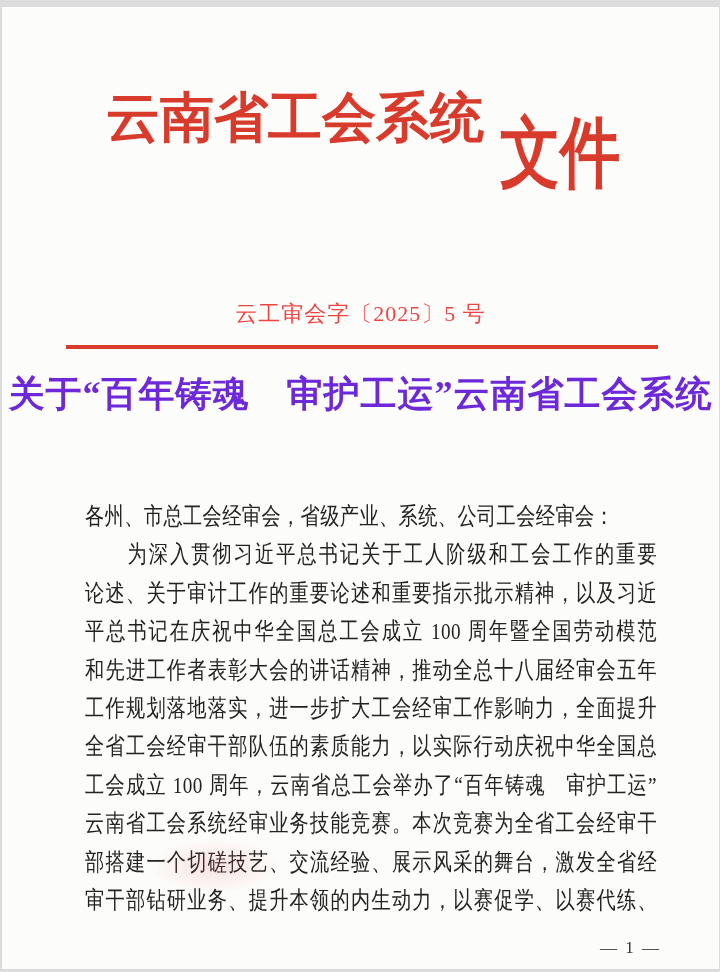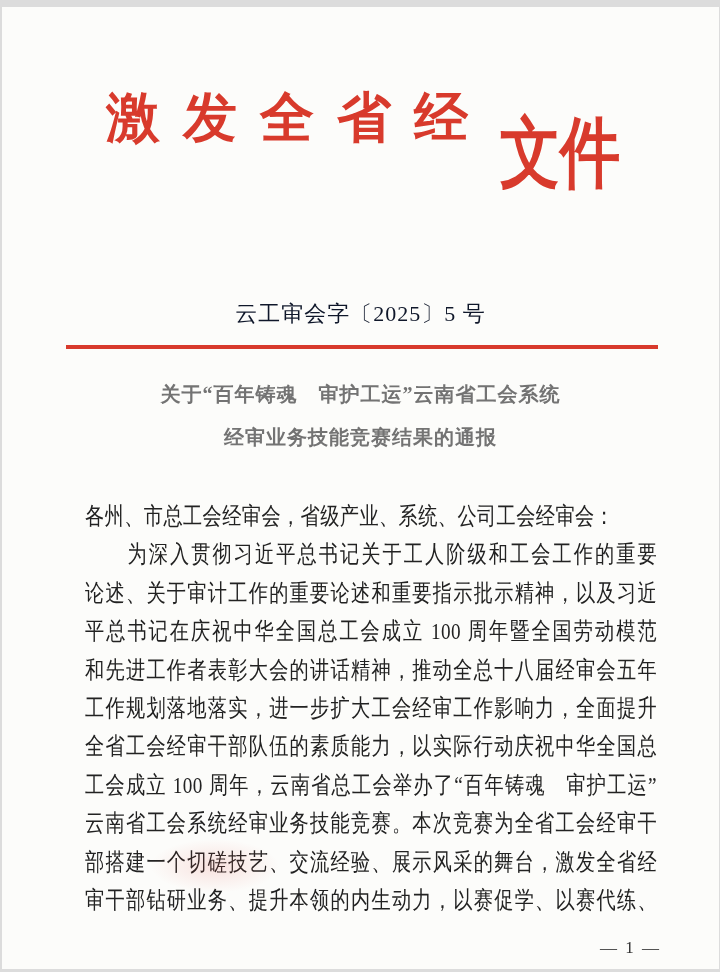--- a/index.html
+++ b/index.html
@@ -26,32 +26,32 @@
   .doctype {
     position: absolute; left: 498px; top: 106px;
     font-size: 77px; line-height: 80px; font-weight: bold;
     color: var(--red);
     transform: scaleX(0.78); transform-origin: 0 0;
     white-space: nowrap;
   }
   
   .docnum {
     position: absolute; top: 292px; left: 0; width: 100%;
-    text-align: center; font-size: 22px; letter-spacing: 1px; color: #0f172a;
+    text-align: center; font-size: 22px; letter-spacing: 1px; color: #ef4444;
   }
   
   .redline {
     position: absolute; top: 338px; left: 64px; width: 592px; height: 4px;
     background: var(--red);
   }
   
   .title {
     position: absolute; top: 366px; left: 0; width: 100%;
-    text-align: center; font-weight: bold; font-size: 20px;
-    line-height: 43px; color: #737373; letter-spacing: 1px;
+    text-align: center; font-weight: bold; font-size: 36px;
+    line-height: 43px; color: #6d28d9; letter-spacing: 1px;
   }
   
   .bodytext {
     position: absolute; top: 490px; left: 83px; width: 715px;
     transform: scaleX(0.8); transform-origin: 0 0;
     color: var(--ink);
   }
   .bodyline {
     font-size: 24px; line-height: 38.4px;
     text-align: justify; text-align-last: justify;
@@ -70,32 +70,31 @@
     font-size: 17px; letter-spacing: 2px; color: #333;
   }
 </style>
 </head>
 <body>
 
 <div class="scan">
   <div class="page">
 
     <div class="issuer">
-      <div class="issuer-line">激发全省经</div>
+      <div class="issuer-line">云南省工会系统</div>
     </div>
 
     <div class="doctype">文件</div>
 
     <div class="docnum">云工审会字〔2025〕5 号</div>
 
     <div class="redline"></div>
 
     <div class="title">
       <div>关于“百年铸魂　审护工运”云南省工会系统</div>
-      <div>经审业务技能竞赛结果的通报</div>
     </div>
 
     <div class="bodytext">
         <div class="bodyline">各州、市总工会经审会，省级产业、系统、公司工会经审会：</div>
         <div class="bodyline">　　为深入贯彻习近平总书记关于工人阶级和工会工作的重要</div>
         <div class="bodyline">论述、关于审计工作的重要论述和重要指示批示精神，以及习近</div>
         <div class="bodyline">平总书记在庆祝中华全国总工会成立 100 周年暨全国劳动模范</div>
         <div class="bodyline">和先进工作者表彰大会的讲话精神，推动全总十八届经审会五年</div>
         <div class="bodyline">工作规划落地落实，进一步扩大工会经审工作影响力，全面提升</div>
         <div class="bodyline">全省工会经审干部队伍的素质能力，以实际行动庆祝中华全国总</div>

